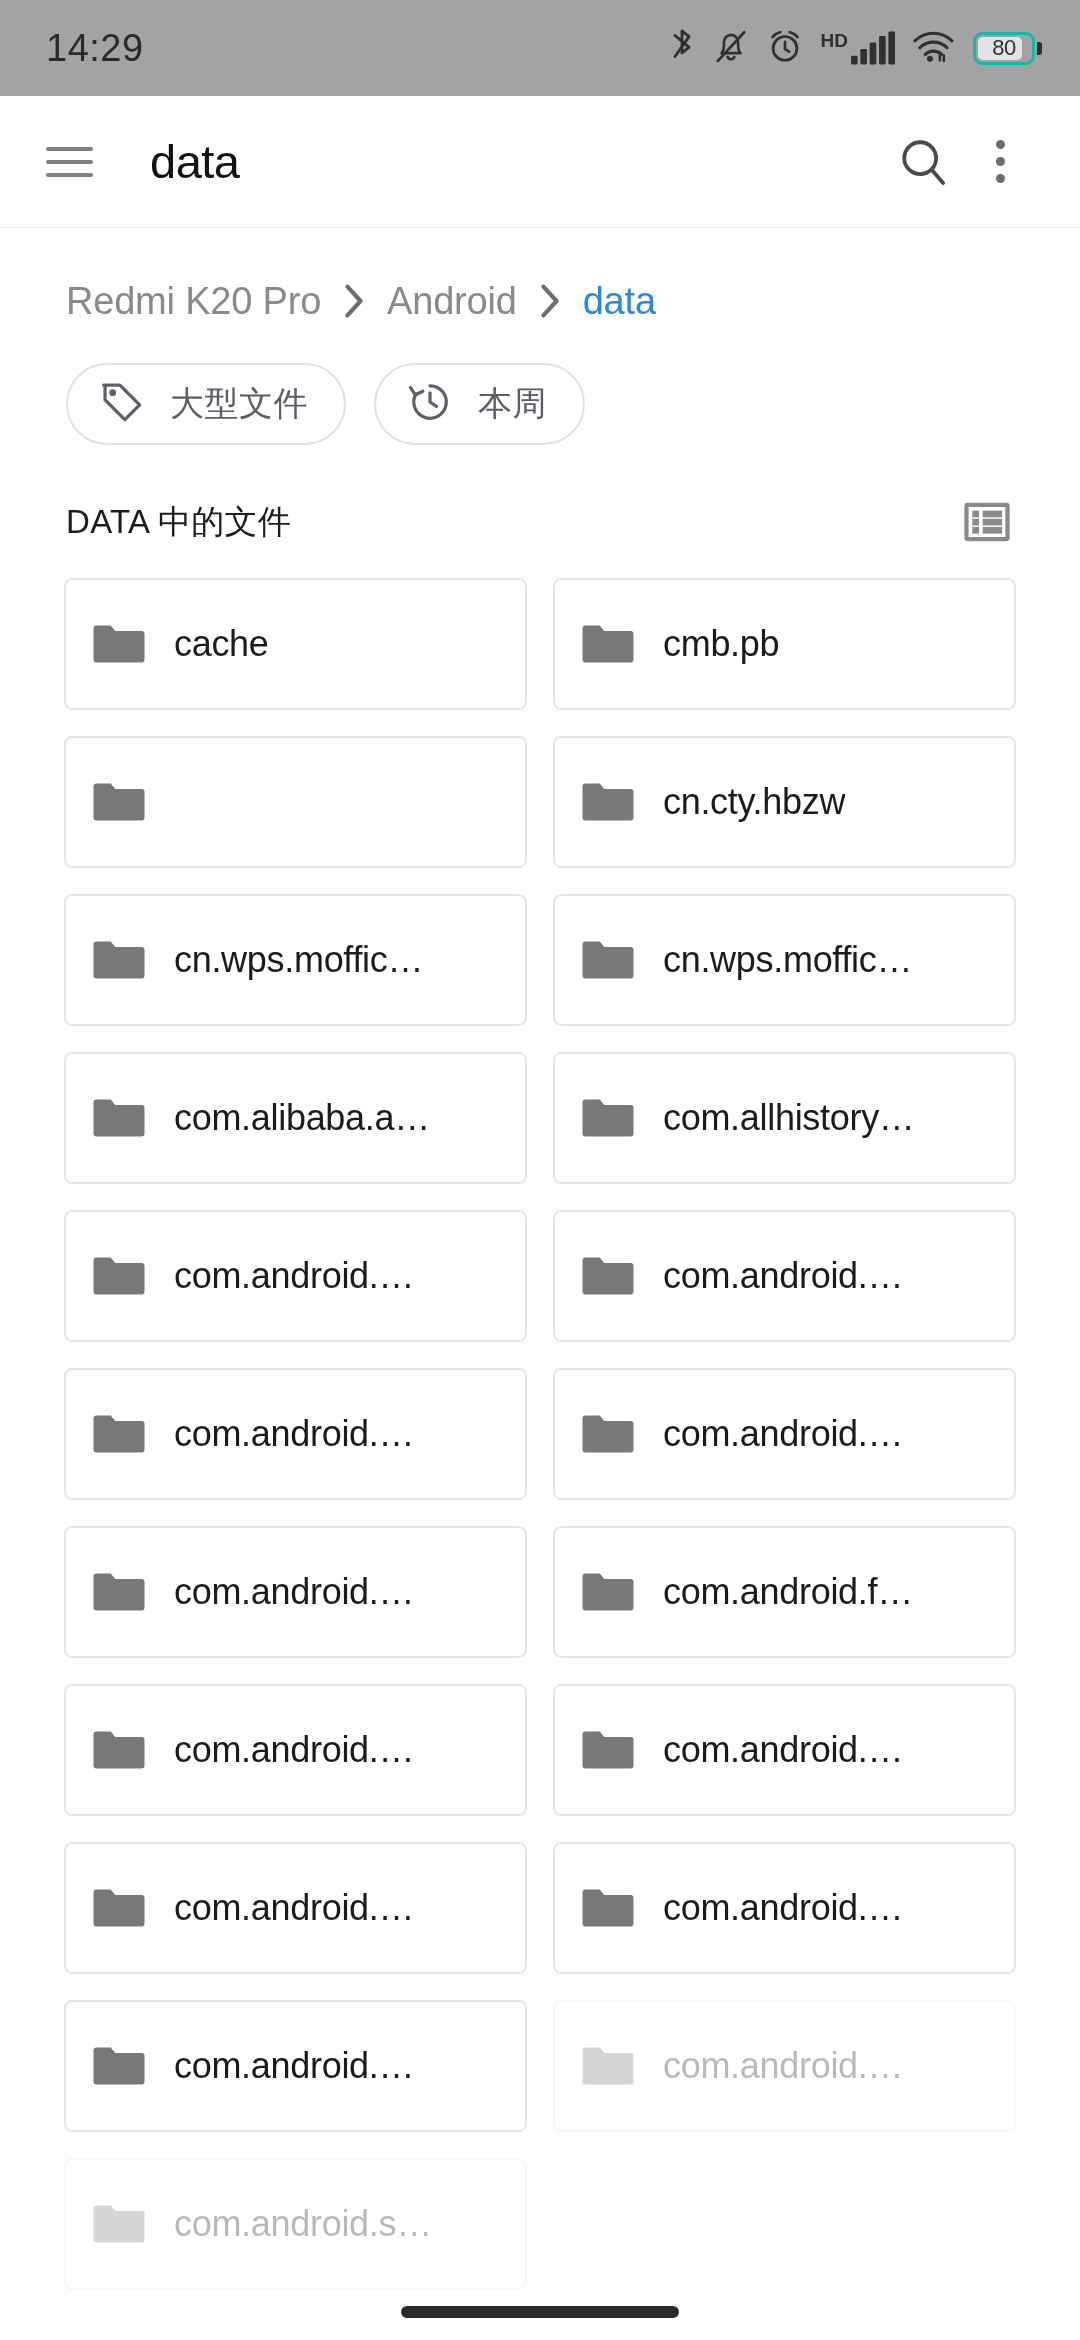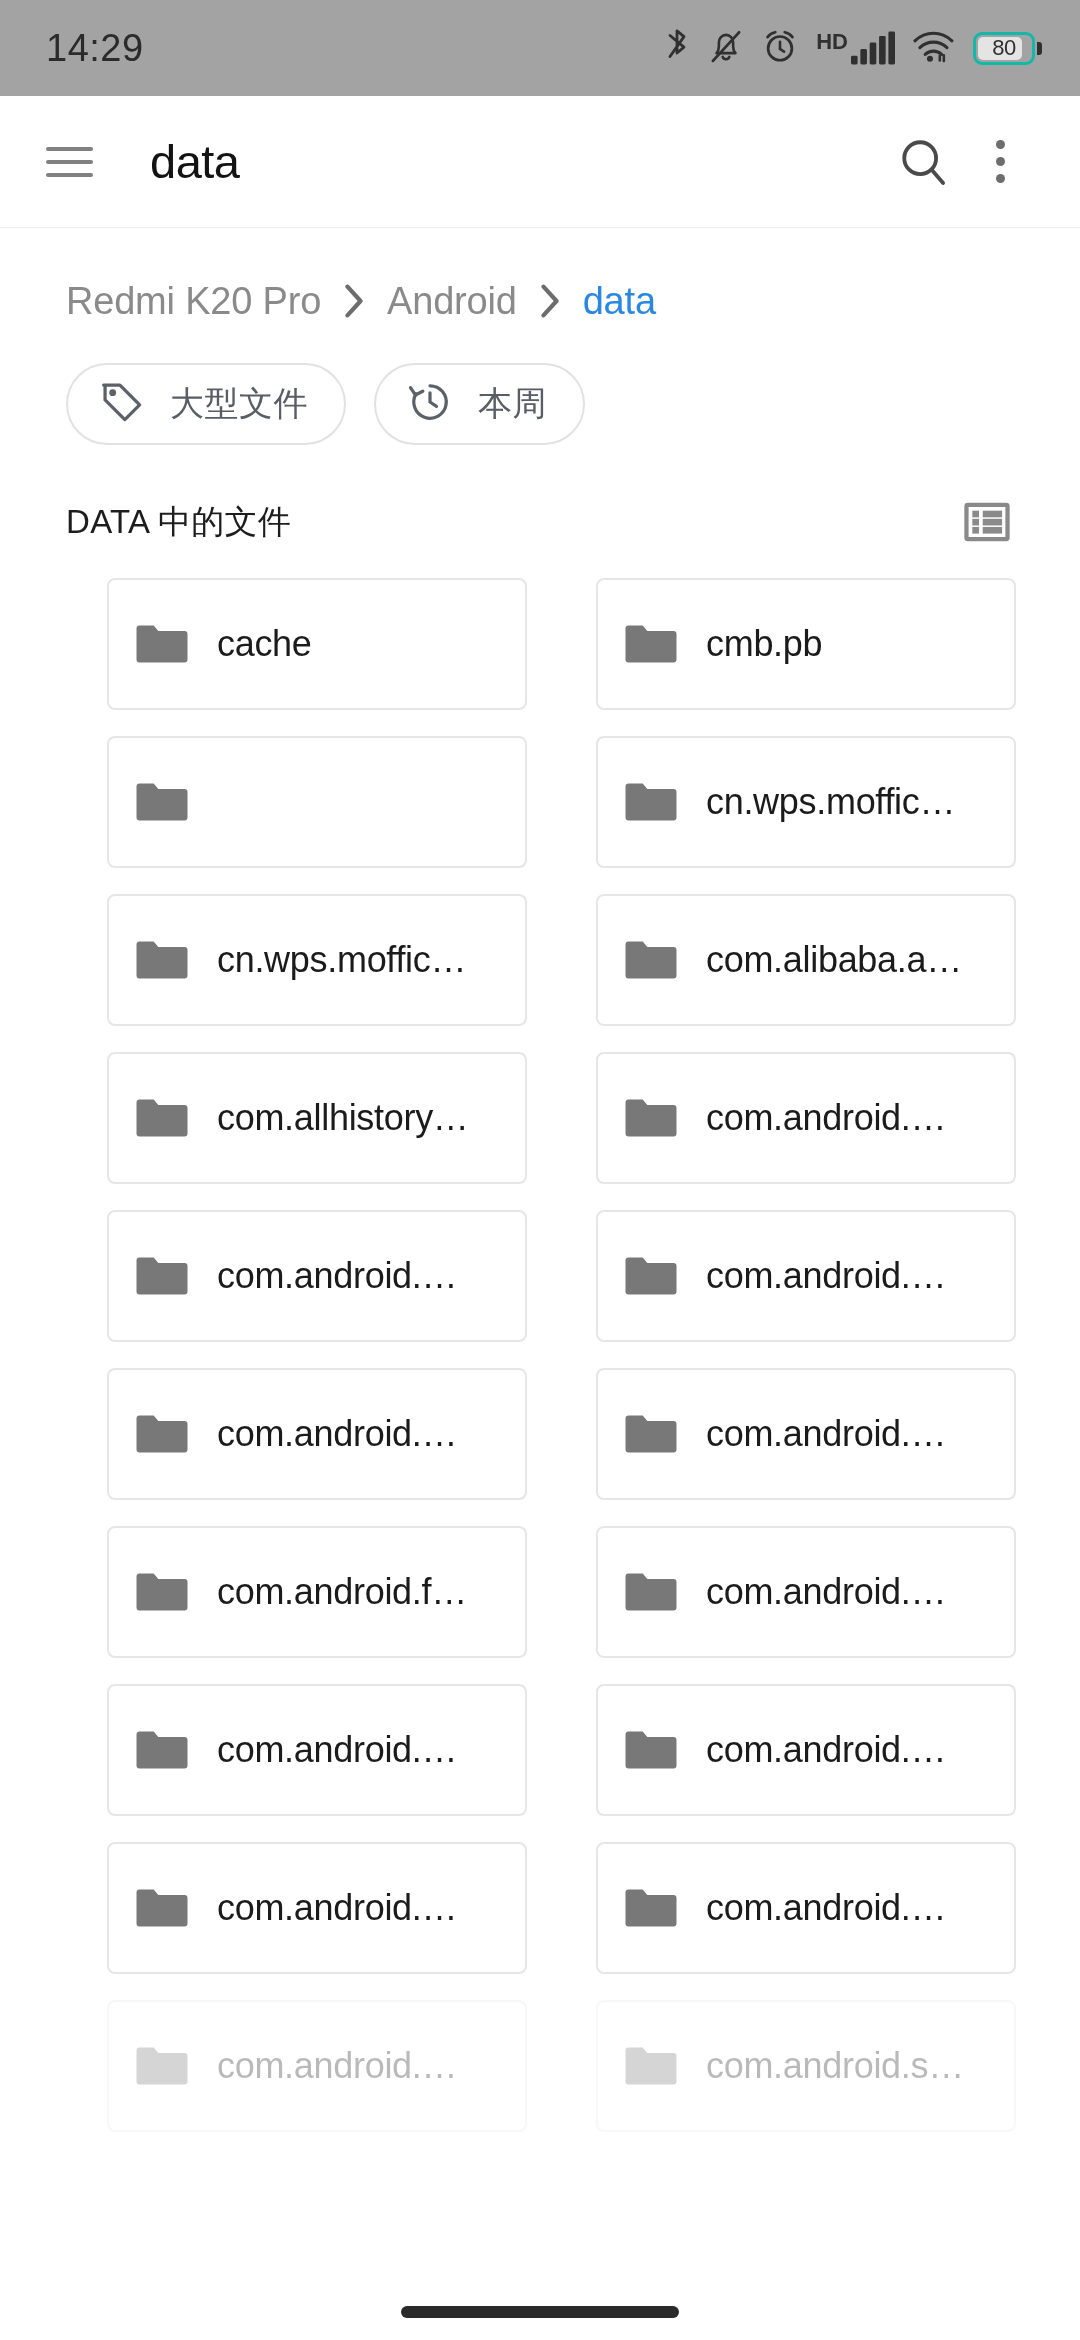--- a/index.html
+++ b/index.html
@@ -36,21 +36,21 @@
     font-weight: 400;
   }
   .status-icons {
     display: flex;
     align-items: center;
     gap: 17px;
   }
   .sicon { display: block; }
   .hd-sig { display: flex; align-items: flex-end; gap: 3px; }
   .hd-text {
-    font-size: 22px;
+    font-size: 19px;
     font-weight: 700;
     color: #303030;
     line-height: 1;
     align-self: flex-start;
     margin-bottom: 2px;
   }
   .battery-wrap {
     position: relative;
     display: flex;
     align-items: center;
@@ -234,21 +234,20 @@
   .file-card {
     height: 132px;
     border: 2px solid #e6e6e6;
     border-radius: 8px;
     background: #ffffff;
     display: flex;
     align-items: center;
     padding: 0 26px;
     cursor: pointer;
     overflow: hidden;
-    margin-left: 43px;
   }
   .folder-icon {
     flex: 0 0 auto;
     width: 54px;
     height: 46px;
     margin-right: 28px;
   }
   .file-name {
     font-size: 36px;
     color: #1b1b1b;
@@ -431,20 +430,26 @@
         </div>
         <div class="file-card">
           <span class="folder-icon"><svg viewBox="0 0 54 46" width="54" height="46">
               <path d="M1.5 7.5a3 3 0 0 1 3-3h14.2l4.6 5.6h26.2a3 3 0 0 1 3 3v25.4a3 3 0 0 1-3 3H4.5a3 3 0 0 1-3-3z" fill="#787878"></path>
             </svg></span>
         </div>
         <div class="file-card">
           <span class="folder-icon"><svg viewBox="0 0 54 46" width="54" height="46">
               <path d="M1.5 7.5a3 3 0 0 1 3-3h14.2l4.6 5.6h26.2a3 3 0 0 1 3 3v25.4a3 3 0 0 1-3 3H4.5a3 3 0 0 1-3-3z" fill="#787878"></path>
             </svg></span>
+          <span class="file-name">cn.cty.hbzw</span>
+        </div>
+        <div class="file-card">
+          <span class="folder-icon"><svg viewBox="0 0 54 46" width="54" height="46">
+              <path d="M1.5 7.5a3 3 0 0 1 3-3h14.2l4.6 5.6h26.2a3 3 0 0 1 3 3v25.4a3 3 0 0 1-3 3H4.5a3 3 0 0 1-3-3z" fill="#787878"></path>
+            </svg></span>
           <span class="file-name">cn.wps.moffic…</span>
         </div>
         <div class="file-card">
           <span class="folder-icon"><svg viewBox="0 0 54 46" width="54" height="46">
               <path d="M1.5 7.5a3 3 0 0 1 3-3h14.2l4.6 5.6h26.2a3 3 0 0 1 3 3v25.4a3 3 0 0 1-3 3H4.5a3 3 0 0 1-3-3z" fill="#787878"></path>
             </svg></span>
           <span class="file-name">cn.wps.moffic…</span>
         </div>
         <div class="file-card">
           <span class="folder-icon"><svg viewBox="0 0 54 46" width="54" height="46">

